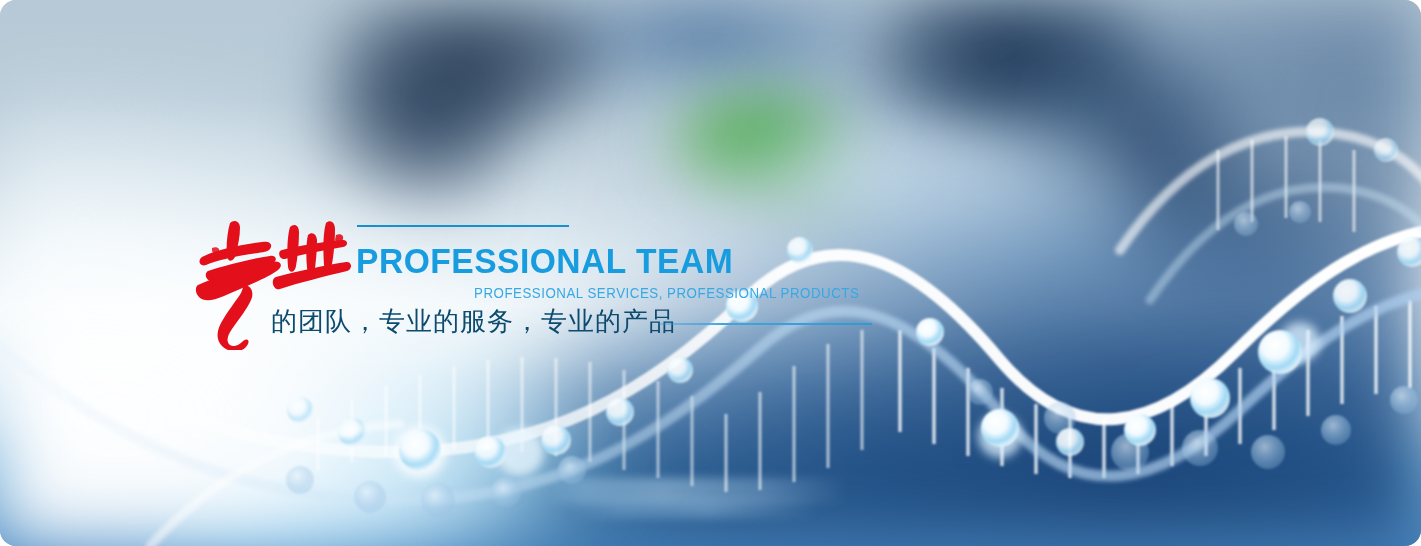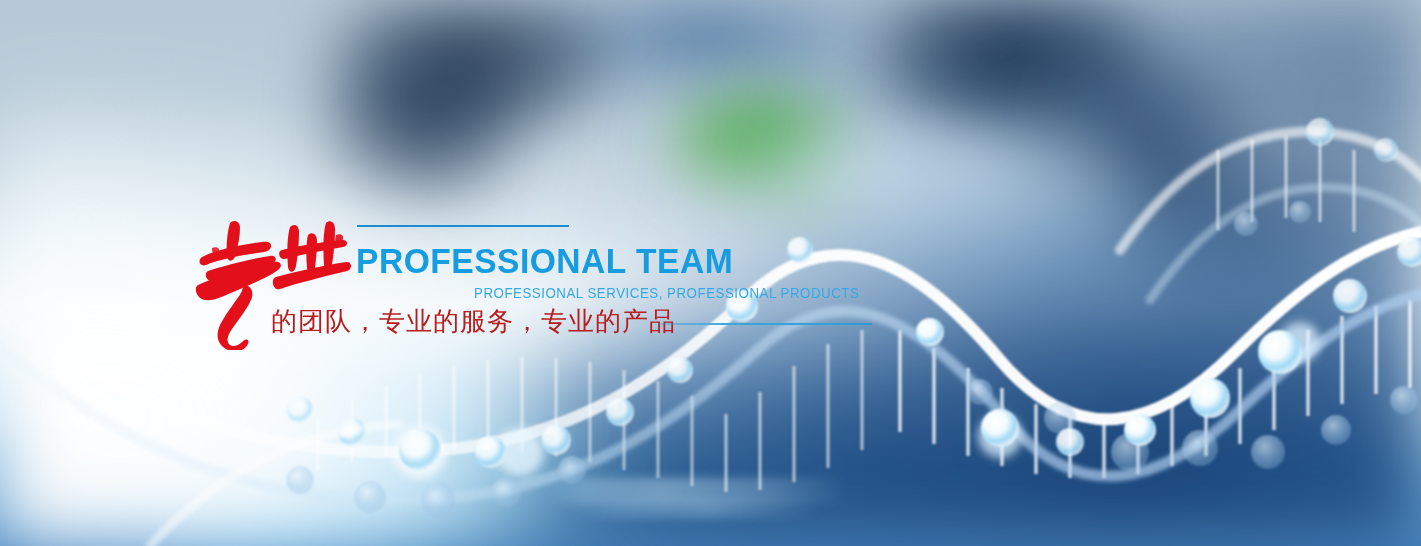--- a/index.html
+++ b/index.html
@@ -5,20 +5,21 @@
 <style>
   html,body{margin:0;padding:0;background:#ffffff;}
   body{font-family:"Liberation Sans",sans-serif;}
 
   .banner{
     position:relative;
     width:1421px;
     height:546px;
     overflow:hidden;
     background:#b9cbd8;
+    border-radius:16px;
   }
 
   
   .bg-layer{position:absolute;inset:0;}
 
   
   .bg-base{
     background:
       linear-gradient(180deg,
         #b7c9d6 0%,
@@ -143,21 +144,21 @@
     transform-origin:left top;
   }
 
   .cn-line{
     position:absolute;
     left:271px;top:306px;
     font-family:"DejaVu Sans","Liberation Sans",sans-serif;
     font-size:26px;
     font-weight:normal;
     letter-spacing:1px;
-    color:#b91c1c;
+    color:#0c4a6e;
     white-space:nowrap;
     line-height:1.2;
   }
 </style>
 </head>
 <body>
 
 <div class="banner">
 
   <div class="bg-layer bg-base"></div>

